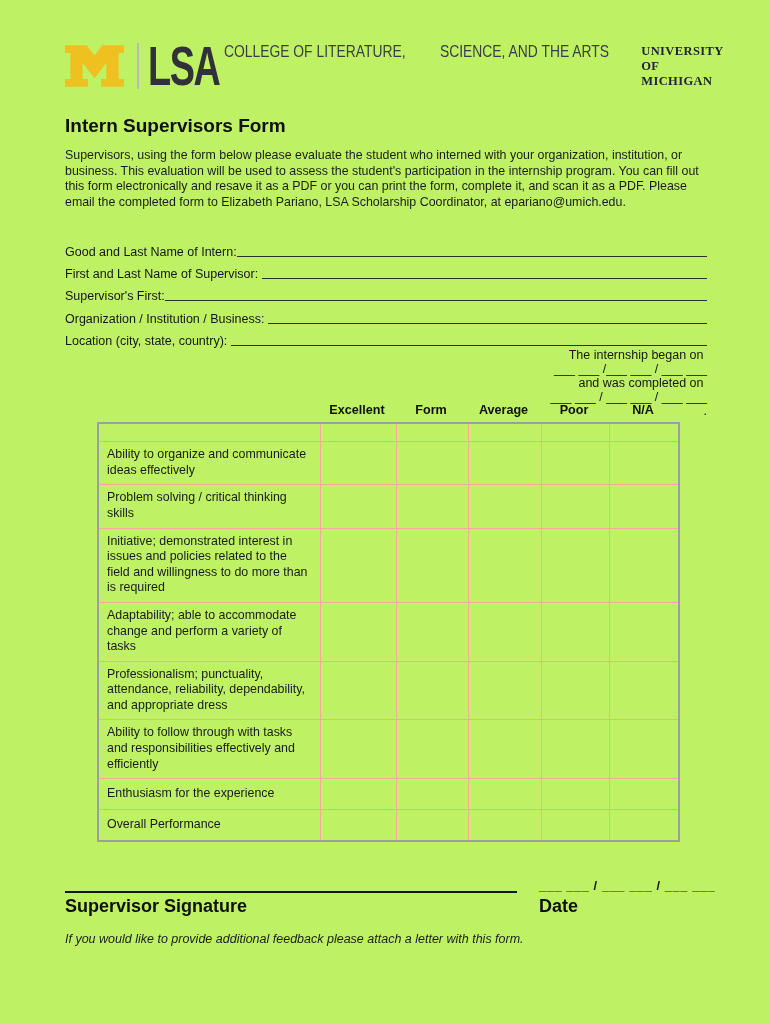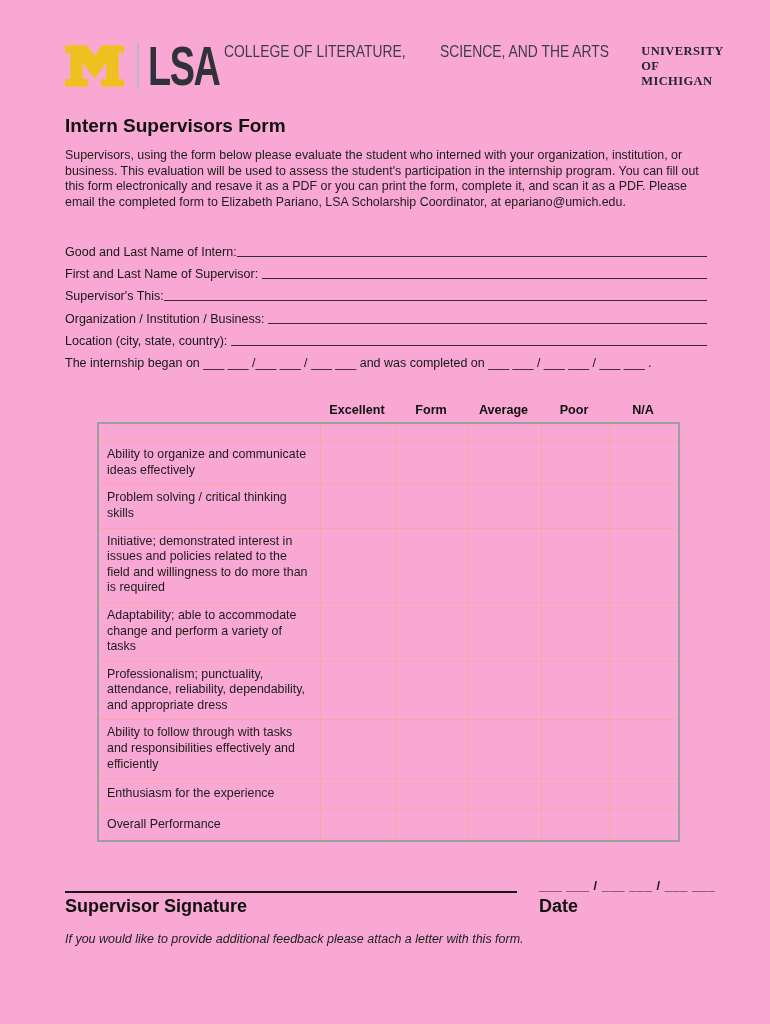--- a/index.html
+++ b/index.html
@@ -4,21 +4,21 @@
 <style>
   html, body { margin: 0; padding: 0; background: #ffffff; }
   .page {
     width: 770px; height: 1024px;
     box-sizing: border-box;
     padding: 0 63px 0 65px;
     position: relative;
     overflow: hidden;
     font-family: "Liberation Sans", sans-serif;
     color: #161616;
-    background: #f9a8d4;
+    background: #bef264;
   }
 
   
   .logo-row { display: flex; align-items: center; margin-top: 38px; height: 56px; }
   .logo-m { flex: 0 0 auto; }
   .logo-m svg { display: block; }
   .logo-divider { width: 2px; height: 46px; background: #b9b9b9; margin-left: 13px; flex: 0 0 auto; }
   .logo-lsa {
     display: inline-block;
     font-size: 54px; font-weight: bold; color: #31313a;
@@ -38,21 +38,21 @@
 
   
   .page-title { margin-top: 21px; font-size: 19px; font-weight: bold; color: #111; }
   .intro { margin-top: 11px; font-size: 12.4px; line-height: 15.6px; width: 648px; color: #1c1c1c; }
 
   
   .fields { margin-top: 26px; }
   .field-row { display: flex; align-items: flex-end; height: 22.3px; font-size: 12.5px; }
   .field-label { white-space: pre; flex: 0 0 auto; }
   .field-line { flex: 1 1 auto; border-bottom: 1.2px solid #2e2e2e; margin-bottom: 2px; height: 1px; }
-  .dates-line { display: flex; align-items: flex-end; height: 22.3px; font-size: 12.5px; white-space: pre; }
+  .dates-line { display: flex; align-items: flex-end; height: 22.3px; font-size: 12.5px; white-space: pre; flex-direction: column; }
 
   
   .rating-header {
     display: grid; grid-template-columns: 222px 76px 72px 73px 68px 70px;
     margin-left: 32px; margin-top: 33px;
   }
   .rating-header .col-head {
     font-weight: bold; font-size: 12.6px; text-align: center; padding-bottom: 5px; color: #101010;
   }
   table.eval {
@@ -102,21 +102,21 @@
   <div class="fields">
     <div class="field-row">
       <span class="field-label">Good and Last Name of Intern:</span>
       <span class="field-line"></span>
     </div>
     <div class="field-row">
       <span class="field-label">First and Last Name of Supervisor: </span>
       <span class="field-line"></span>
     </div>
     <div class="field-row">
-      <span class="field-label">Supervisor's This:</span>
+      <span class="field-label">Supervisor's First:</span>
       <span class="field-line"></span>
     </div>
     <div class="field-row">
       <span class="field-label">Organization / Institution / Business: </span>
       <span class="field-line"></span>
     </div>
     <div class="field-row">
       <span class="field-label">Location (city, state, country): </span>
       <span class="field-line"></span>
     </div>

